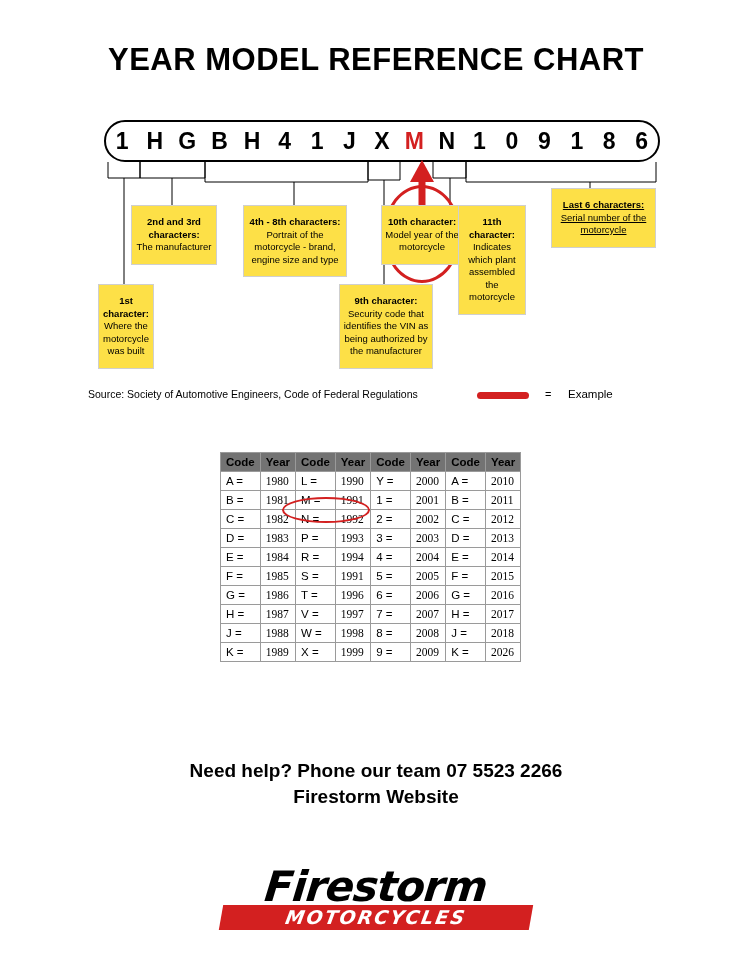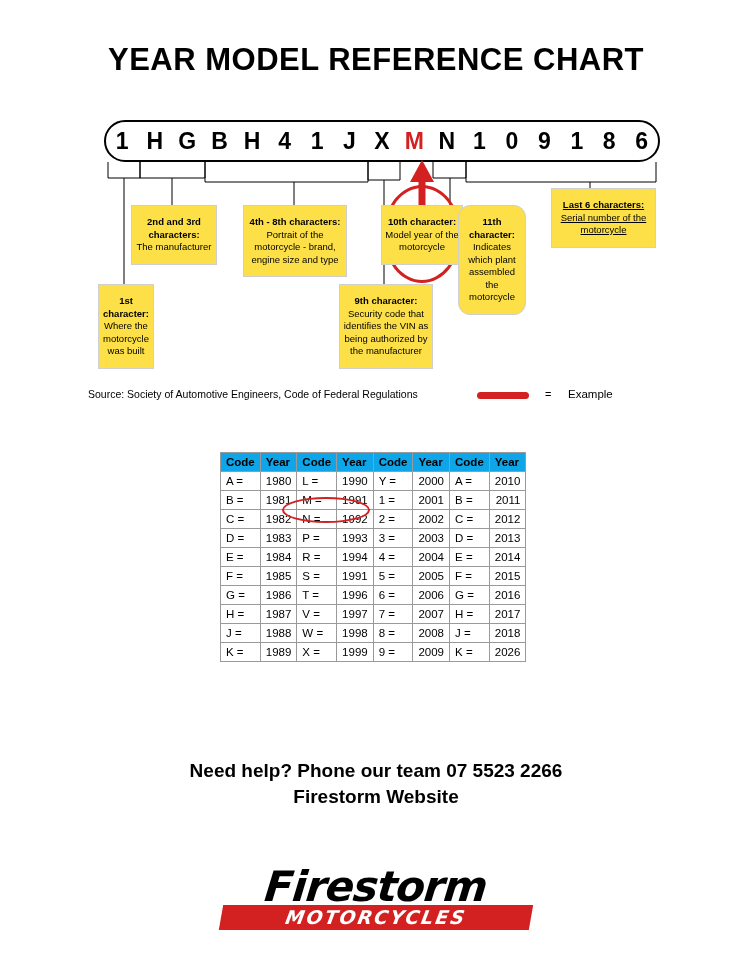--- a/index.html
+++ b/index.html
@@ -69,21 +69,21 @@
     padding: 10px 3px;
     color: #000;
   }
   .callout b { font-weight: bold; }
 
   #callout-1st   { left: 98px;  top: 284px; width: 56px;  }
   #callout-2nd3rd{ left: 131px; top: 205px; width: 86px;  }
   #callout-4th8th{ left: 243px; top: 205px; width: 104px; }
   #callout-9th   { left: 339px; top: 284px; width: 94px;  }
   #callout-10th  { left: 381px; top: 205px; width: 82px;  }
-  #callout-11th  { left: 458px; top: 205px; width: 68px; border-radius: 12px;  }
+  #callout-11th  { left: 458px; top: 205px; width: 68px;  }
   #callout-last6 { left: 551px; top: 188px; width: 105px; text-decoration: underline;  }
 
   
   #vin-highlight-circle {
     position: absolute;
     left: 383px;
     top: 185px;
     width: 78px;
     height: 98px;
     border: 3px solid #d32020;
@@ -136,24 +136,24 @@
     border: 1px solid #9a9a9a;
     padding: 2px 5px;
     height: 19px;
     box-sizing: border-box;
     text-align: left;
     white-space: nowrap;
   }
   table.code-table th {
     font-weight: bold;
     text-align: left;
-    background: #0ea5e9;
+    background: #737373;
   }
   table.code-table td.code-cell { width: 38px; }
-  table.code-table td.year-cell { width: 32px; text-align: right; }
+  table.code-table td.year-cell { width: 32px; text-align: left; font-family: Liberation Serif, serif; }
   #table-highlight-circle {
     position: absolute;
     left: 282px;
     top: 497px;
     width: 88px;
     height: 26px;
     border: 2px solid #d32020;
     border-radius: 50%;
     box-sizing: border-box;
     pointer-events: none;

